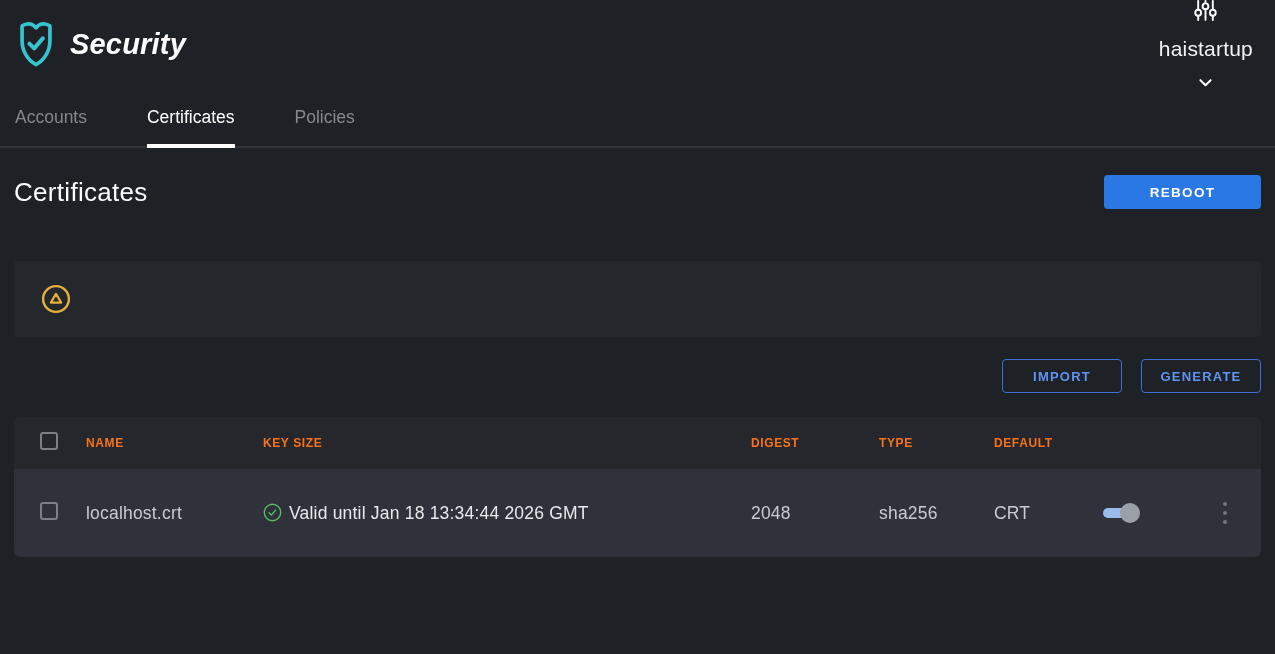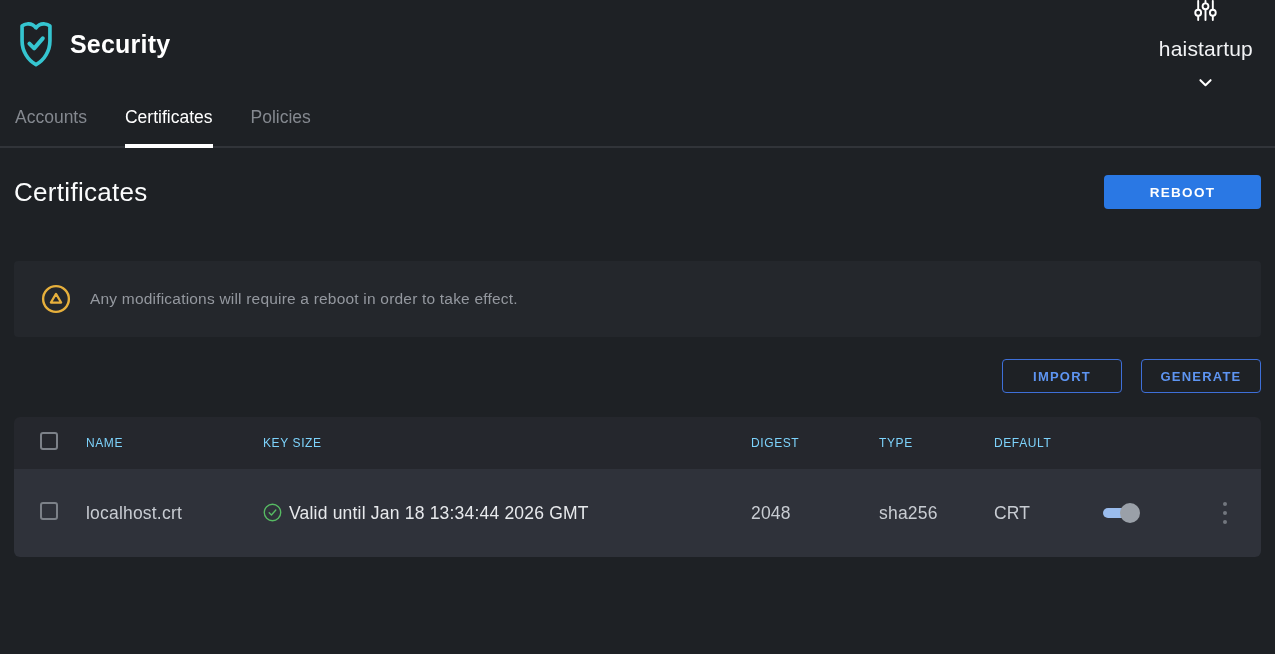--- a/index.html
+++ b/index.html
@@ -10,25 +10,25 @@
   *{box-sizing:border-box;}
   html,body{margin:0;padding:0;}
   body{
     width:1275px;height:654px;overflow:hidden;
     background:#1e2125;color:#e8eaed;
     font-family:"Liberation Sans", sans-serif;
   }
   
   .app-header{display:flex;align-items:center;justify-content:space-between;height:88px;padding:0 22px 0 14px;}
   .brand{display:flex;align-items:center;gap:12px;}
-  .brand h1{margin:0;font-size:25px;font-weight:700;letter-spacing:.2px;color:#ffffff;}
+  .brand h1{margin:0;font-size:29px;font-weight:700;letter-spacing:.2px;color:#ffffff;font-style:italic;}
   .org{display:flex;align-items:center;gap:13px;cursor:pointer;color:#f2f3f5;flex-direction:column;}
   .org .org-name{font-size:21px;font-weight:500;letter-spacing:.2px;}
   
-  .tabs{display:flex;gap:38px;padding:0 15px;height:60px;border-bottom:2px solid #313439;}
+  .tabs{display:flex;gap:60px;padding:0 15px;height:60px;border-bottom:2px solid #313439;}
   .tab{display:flex;align-items:center;font-size:17.5px;color:#84888f;cursor:pointer;
        border-bottom:4px solid transparent;margin-bottom:-2px;padding-top:2px;}
   .tab.active{color:#ffffff;font-weight:500;border-bottom-color:var(--active-tab-underline,#fff);}
   
   main{padding:0 14px;}
   .page-head{margin-top:27px;display:flex;align-items:center;justify-content:space-between;}
   .page-title{margin:0;font-size:26px;font-weight:500;letter-spacing:.3px;color:#fbfcfd;}
   .btn-primary{width:157px;height:34px;border:none;border-radius:4px;cursor:pointer;
     background:var(--accent-blue,#2a78e4);color:#fff;
     font-family:"Liberation Sans",sans-serif;font-size:13.5px;font-weight:700;letter-spacing:1.3px;}
@@ -39,21 +39,21 @@
   .btn-outline{min-width:120px;height:34px;border-radius:4px;cursor:pointer;background:transparent;
     border:1px solid var(--outline-button-border,#3e6fd8);color:var(--outline-button-text,#5e95f2);
     font-family:"Liberation Sans",sans-serif;font-size:13px;font-weight:700;letter-spacing:1.2px;}
   
   .table{margin-top:24px;border-radius:6px;overflow:hidden;}
   .thead,.trow{display:grid;grid-template-columns:62px 177px 1fr 128px 115px 95px 117px 65px;align-items:center;}
   .thead{height:52px;background:#25272d;}
   .trow{height:88px;background:#2f323a;}
   .cell{padding-left:10px;}
   .cell.check{padding-left:26px;}
-  .th{font-size:12px;font-weight:400;letter-spacing:.6px;color:#7dd3fc;}
+  .th{font-size:12px;font-weight:700;letter-spacing:.6px;color:#f97316;}
   .td{font-size:17.5px;color:#c8ccd2;letter-spacing:.2px;}
   .message-cell{display:flex;align-items:flex-start;gap:7px;color:#e7e9ec;}
   input[type=checkbox]{appearance:none;-webkit-appearance:none;width:18px;height:18px;margin:0;
     border:2px solid #7c8188;border-radius:3px;background:transparent;cursor:pointer;}
   .toggle{position:relative;width:37px;height:20px;margin-left:14px;cursor:pointer;}
   .toggle .track{position:absolute;left:0;top:5px;width:35px;height:10px;border-radius:5px;background:#565b63;}
   .toggle .knob{position:absolute;left:0;top:0;width:20px;height:20px;border-radius:50%;background:var(--toggle-knob,#9aa0a8);}
   .toggle.on .track{background:var(--toggle-track,#9abced);}
   .toggle.on .knob{left:auto;right:0;}
   .kebab{display:flex;flex-direction:column;gap:5px;align-items:center;width:22px;margin-left:8px;cursor:pointer;padding:2px 0;}
@@ -103,21 +103,20 @@
     <button class="btn-primary">REBOOT</button>
   </div>
 
   <div class="banner">
     <span>
       <svg width="30" height="30" viewBox="0 0 24 24" fill="none">
         <circle cx="12" cy="12" r="10.3" style="stroke:var(--warning-amber,#e7b03c)" stroke-width="1.9"></circle>
         <path d="M12 7.9 L16.1 14.8 L7.9 14.8 Z" style="stroke:var(--warning-amber,#e7b03c)" stroke-width="1.8" stroke-linejoin="round"></path>
       </svg>
     </span>
-    <span class="banner-text">Any modifications will require a reboot in order to take effect.</span>
   </div>
 
   <div class="actions-row">
     <button class="btn-outline">IMPORT</button>
     <button class="btn-outline">GENERATE</button>
   </div>
 
   <div class="table">
     <div class="thead">
       <div class="cell check"><input type="checkbox" style=""></div>

